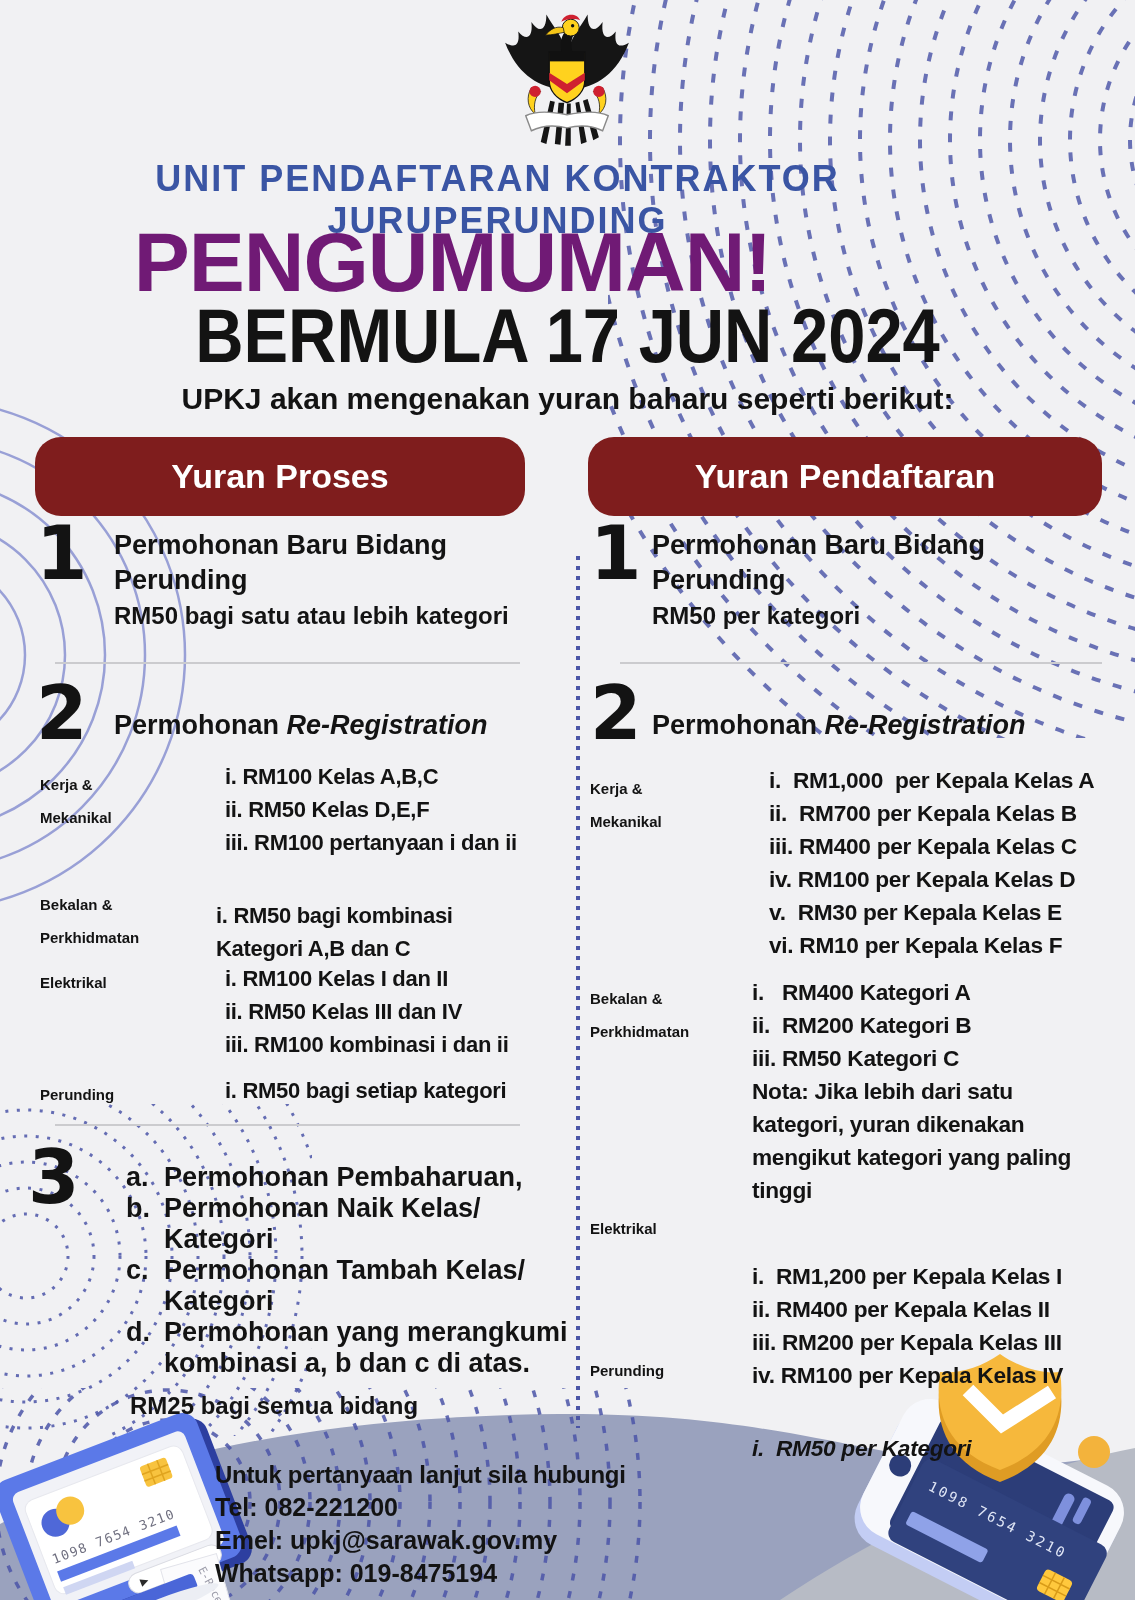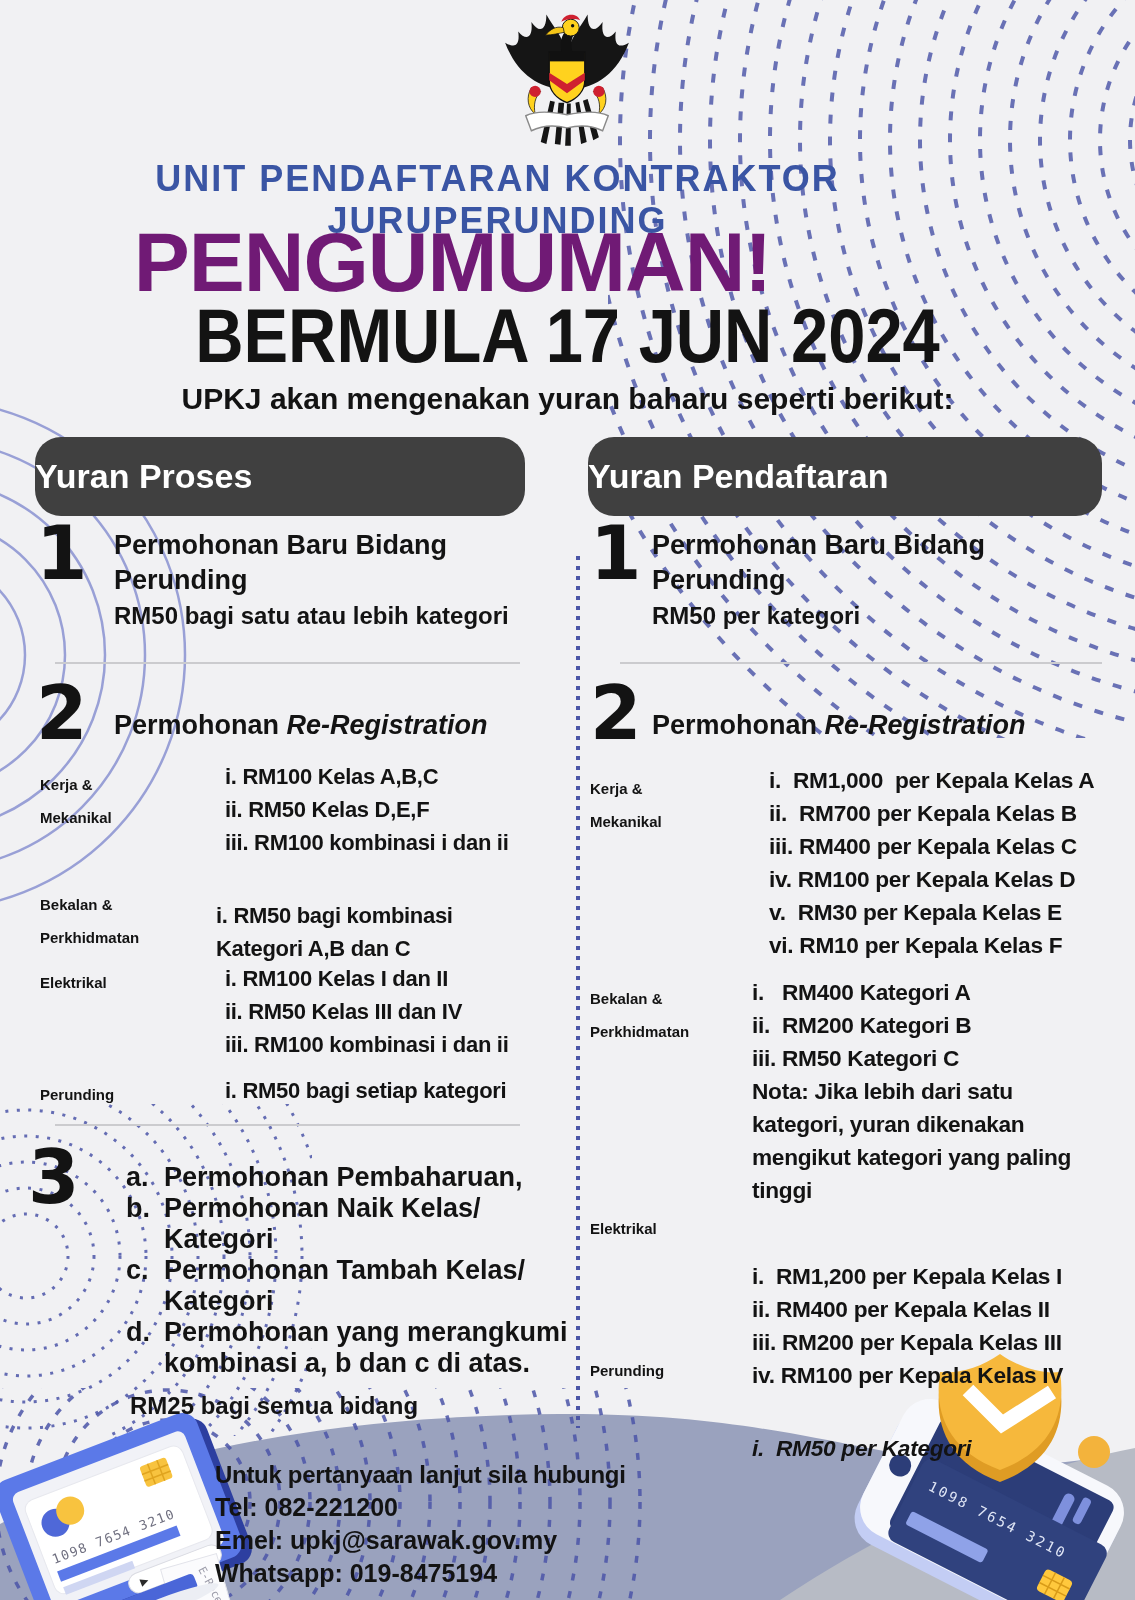--- a/index.html
+++ b/index.html
@@ -16,22 +16,22 @@
   .org-title{top:158px;left:0;width:995px;text-align:center;
     font-size:36px;font-weight:700;letter-spacing:2px;color:#3a55a4;z-index:2;}
   .announcement{top:214px;left:0;width:905px;text-align:center;
     font-size:84px;font-weight:800;letter-spacing:-1px;color:#701a75;z-index:2;}
   .date-line{top:292px;left:0;width:1135px;text-align:center;
     font-size:76px;font-weight:800;color:#131313;z-index:2;
     transform:scaleX(.88);transform-origin:50% 50%;}
   .intro{top:382px;left:0;width:1135px;text-align:center;
     font-size:30px;font-weight:700;z-index:2;}
   
-  .pill{top:437px;height:79px;background:#404040;border-radius:26px;
-    display:flex;align-items:center;justify-content:flex-start;z-index:2;}
+  .pill{top:437px;height:79px;background:#7f1d1d;border-radius:26px;
+    display:flex;align-items:center;justify-content:center;z-index:2;}
   .pill-left{left:35px;width:490px;}
   .pill-right{left:588px;width:514px;}
   .pill span{color:#fff;font-size:34px;font-weight:700;}
   
   .bignum{font-family:"DejaVu Sans",sans-serif;font-size:74px;font-weight:900;
     line-height:1;z-index:2;}
   .sec-h{font-size:27px;font-weight:800;line-height:1.3;white-space:pre-wrap;z-index:2;}
   .sec-h .it{font-style:italic;}
   .note{font-size:24px;font-weight:700;z-index:2;}
   .hr{height:2px;background:#cbcbce;z-index:2;}
@@ -232,21 +232,21 @@
 
 <div class="abs hr" style="left:55px;top:662px;width:465px;"></div>
 
 <div class="abs bignum" style="left:36px;top:676px;">2</div>
 <div class="abs sec-h" style="left:114px;top:708px;width:400px;"><span>Permohonan </span><span class="it">Re-Registration</span></div>
 
 <div class="abs row-label" style="left:40px;top:768px;width:180px;">Kerja &amp;
 Mekanikal</div>
 <div class="abs row-val" style="left:225px;top:760px;width:310px;">i. RM100 Kelas A,B,C
 ii. RM50 Kelas D,E,F
-iii. RM100 kombinasi i dan ii</div>
+iii. RM100 pertanyaan i dan ii</div>
 
 <div class="abs row-label" style="left:40px;top:888px;width:190px;">Bekalan &amp;
 Perkhidmatan</div>
 <div class="abs row-val" style="left:216px;top:882px;width:310px;margin-top:17px;">i. RM50 bagi kombinasi
 Kategori A,B dan C</div>
 
 <div class="abs row-label" style="left:40px;top:966px;width:180px;">Elektrikal</div>
 <div class="abs row-val" style="left:225px;top:962px;width:310px;">i. RM100 Kelas I dan II
 ii. RM50 Kelas III dan IV
 iii. RM100 kombinasi i dan ii</div>

